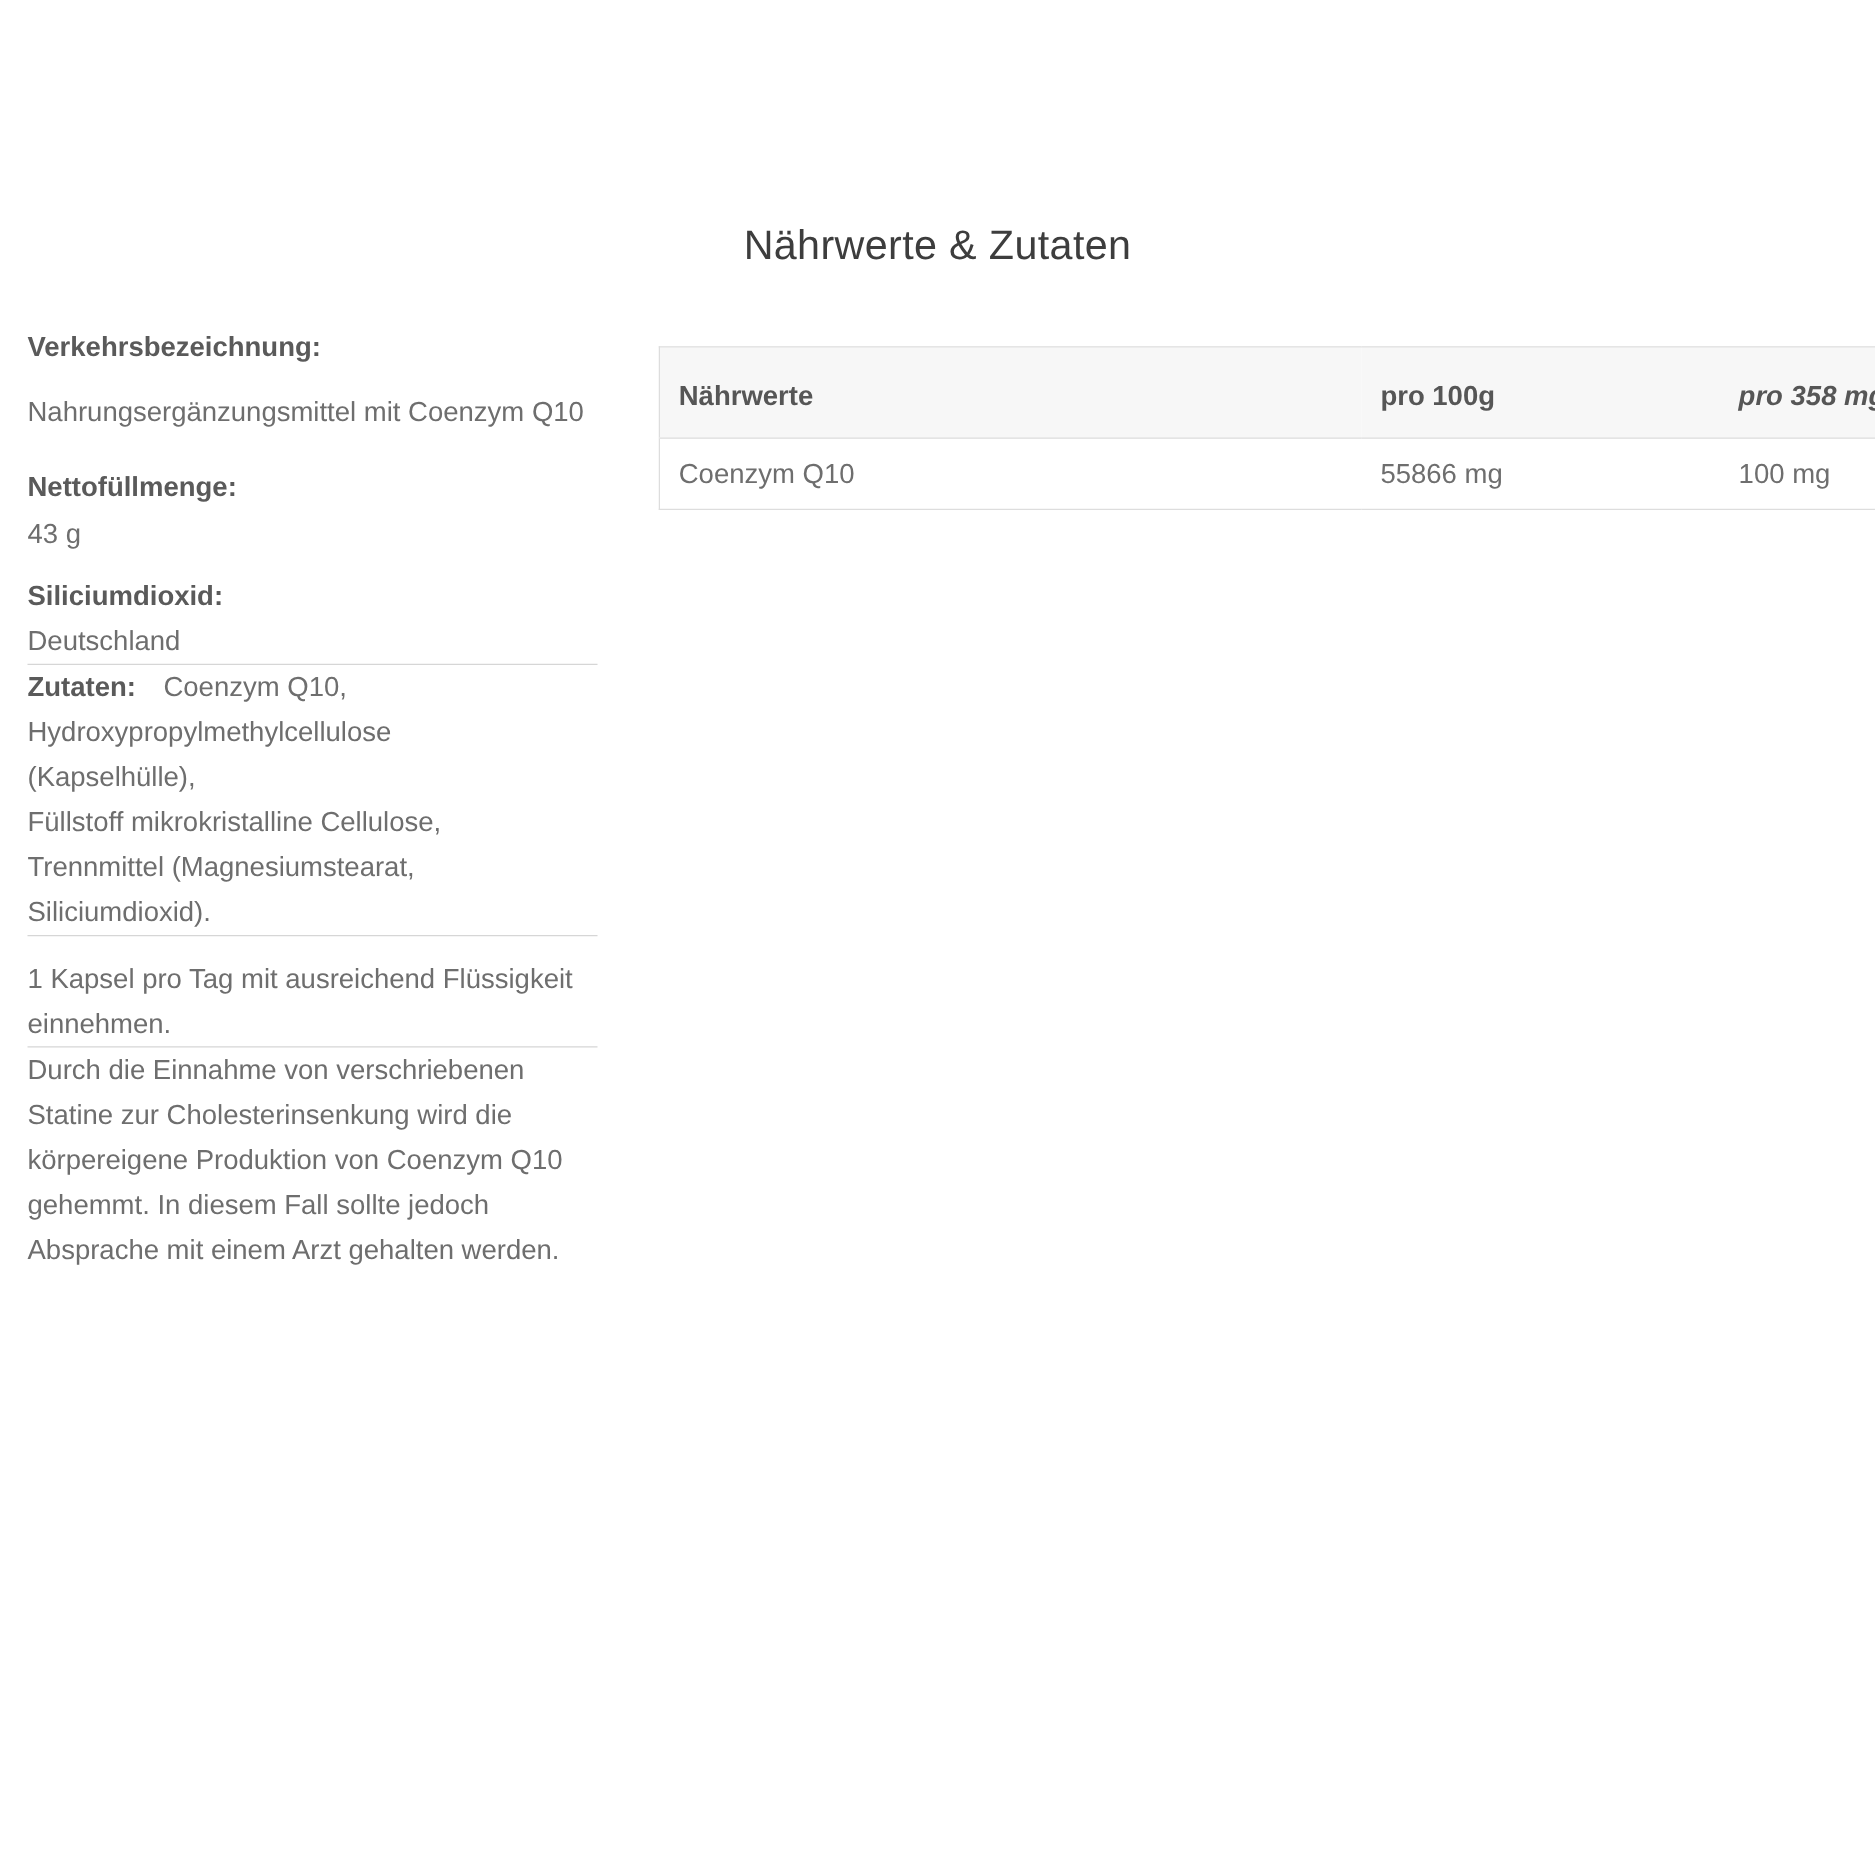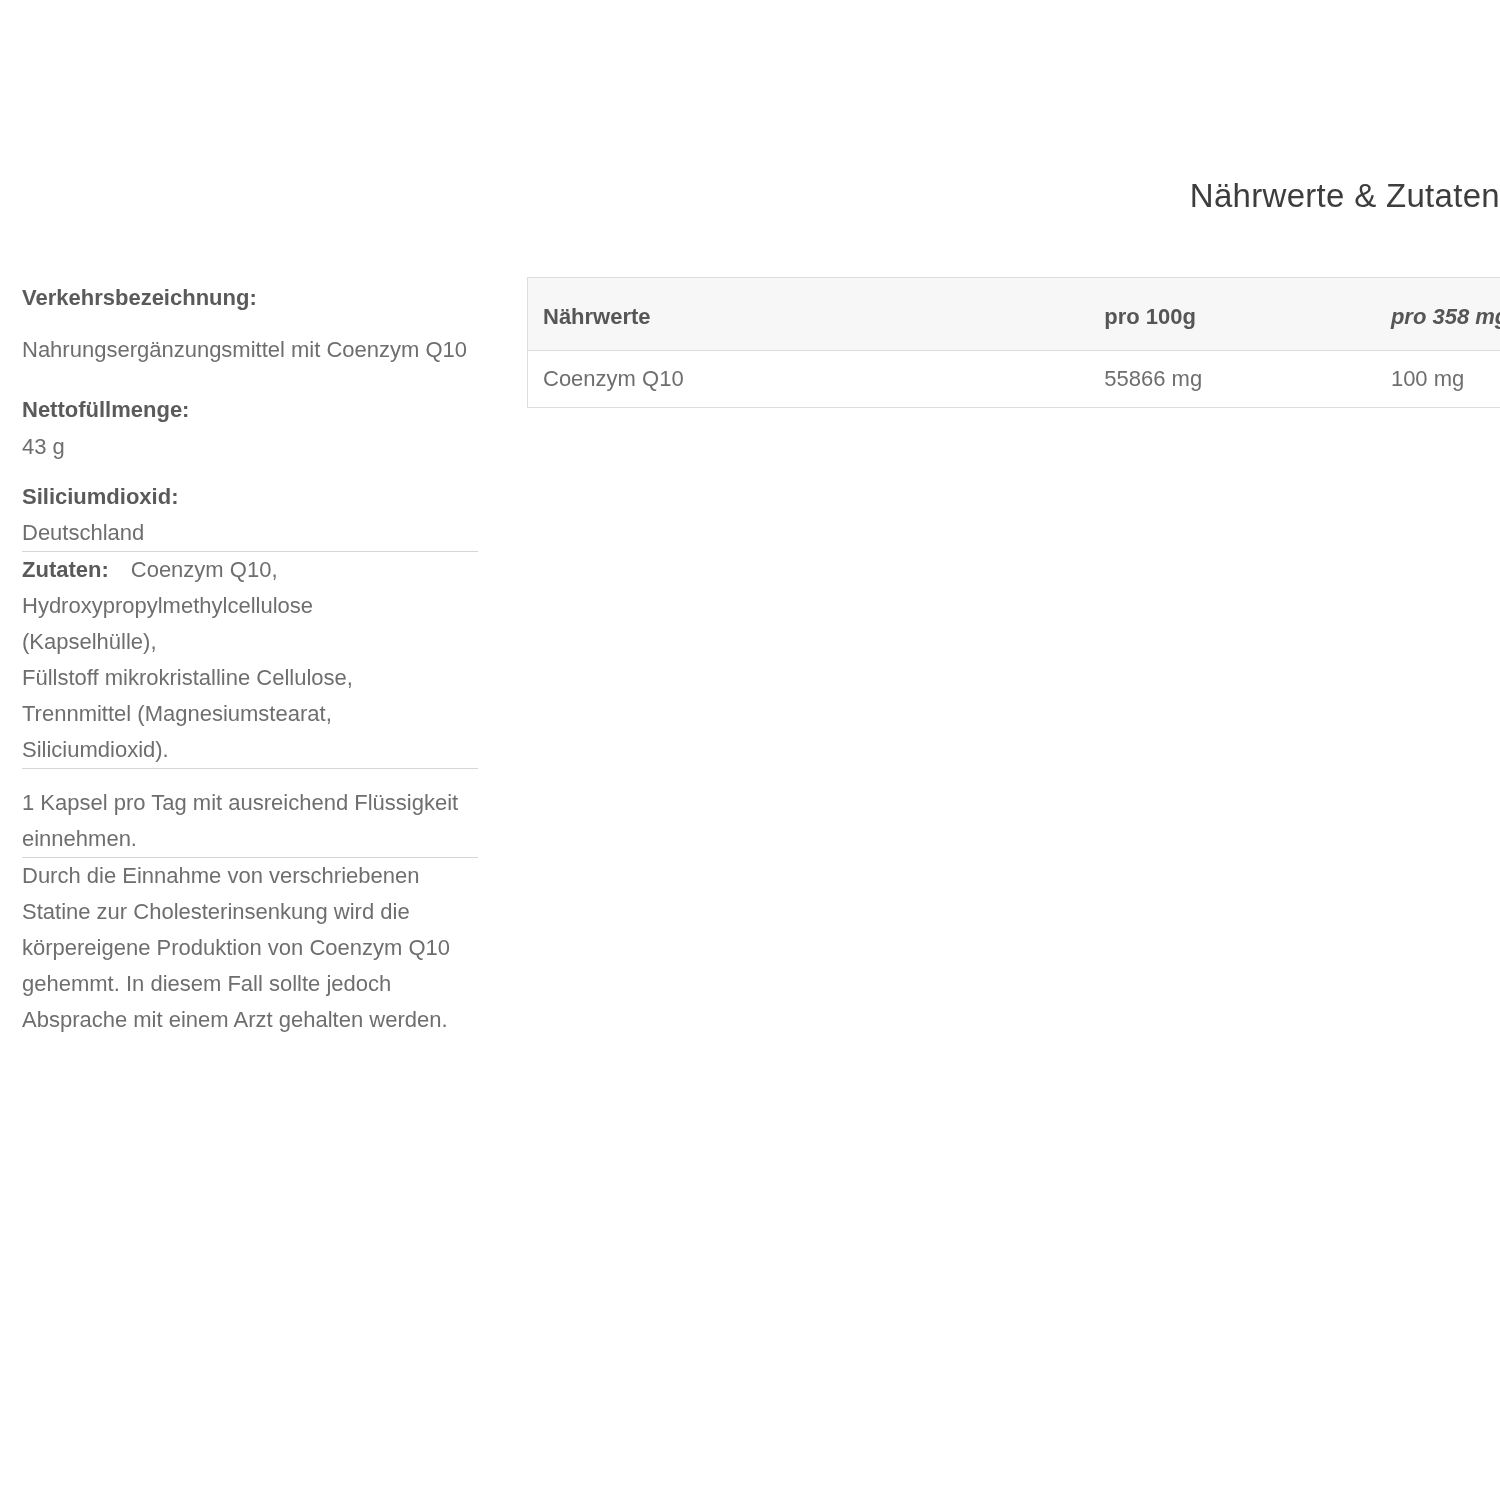--- a/index.html
+++ b/index.html
@@ -14,33 +14,33 @@
     overflow: hidden;
     color: #6e6e6e;
   }
 
   .page-title {
     position: absolute;
     top: 176px;
     left: 0;
     width: 100%;
     margin: 0;
-    text-align: right;
+    text-align: center;
     font-size: 33px;
     line-height: 40px;
     font-weight: 500;
     color: #3d3d3d;
     letter-spacing: 0.3px;
   }
 
   
   .details-col {
     position: absolute;
     left: 22px;
-    top: 280px;
+    top: 260px;
     width: 456px;
     font-size: 22px;
     line-height: 36px;
   }
   .details-col p { margin: 0; }
   .lbl { font-weight: 700; color: #5a5a5a; margin-top: 14px; }
   .val { color: #6e6e6e; }
 
   .v1 { margin-top: 16px !important; }
   .b2 { margin-top: 24px !important; }

